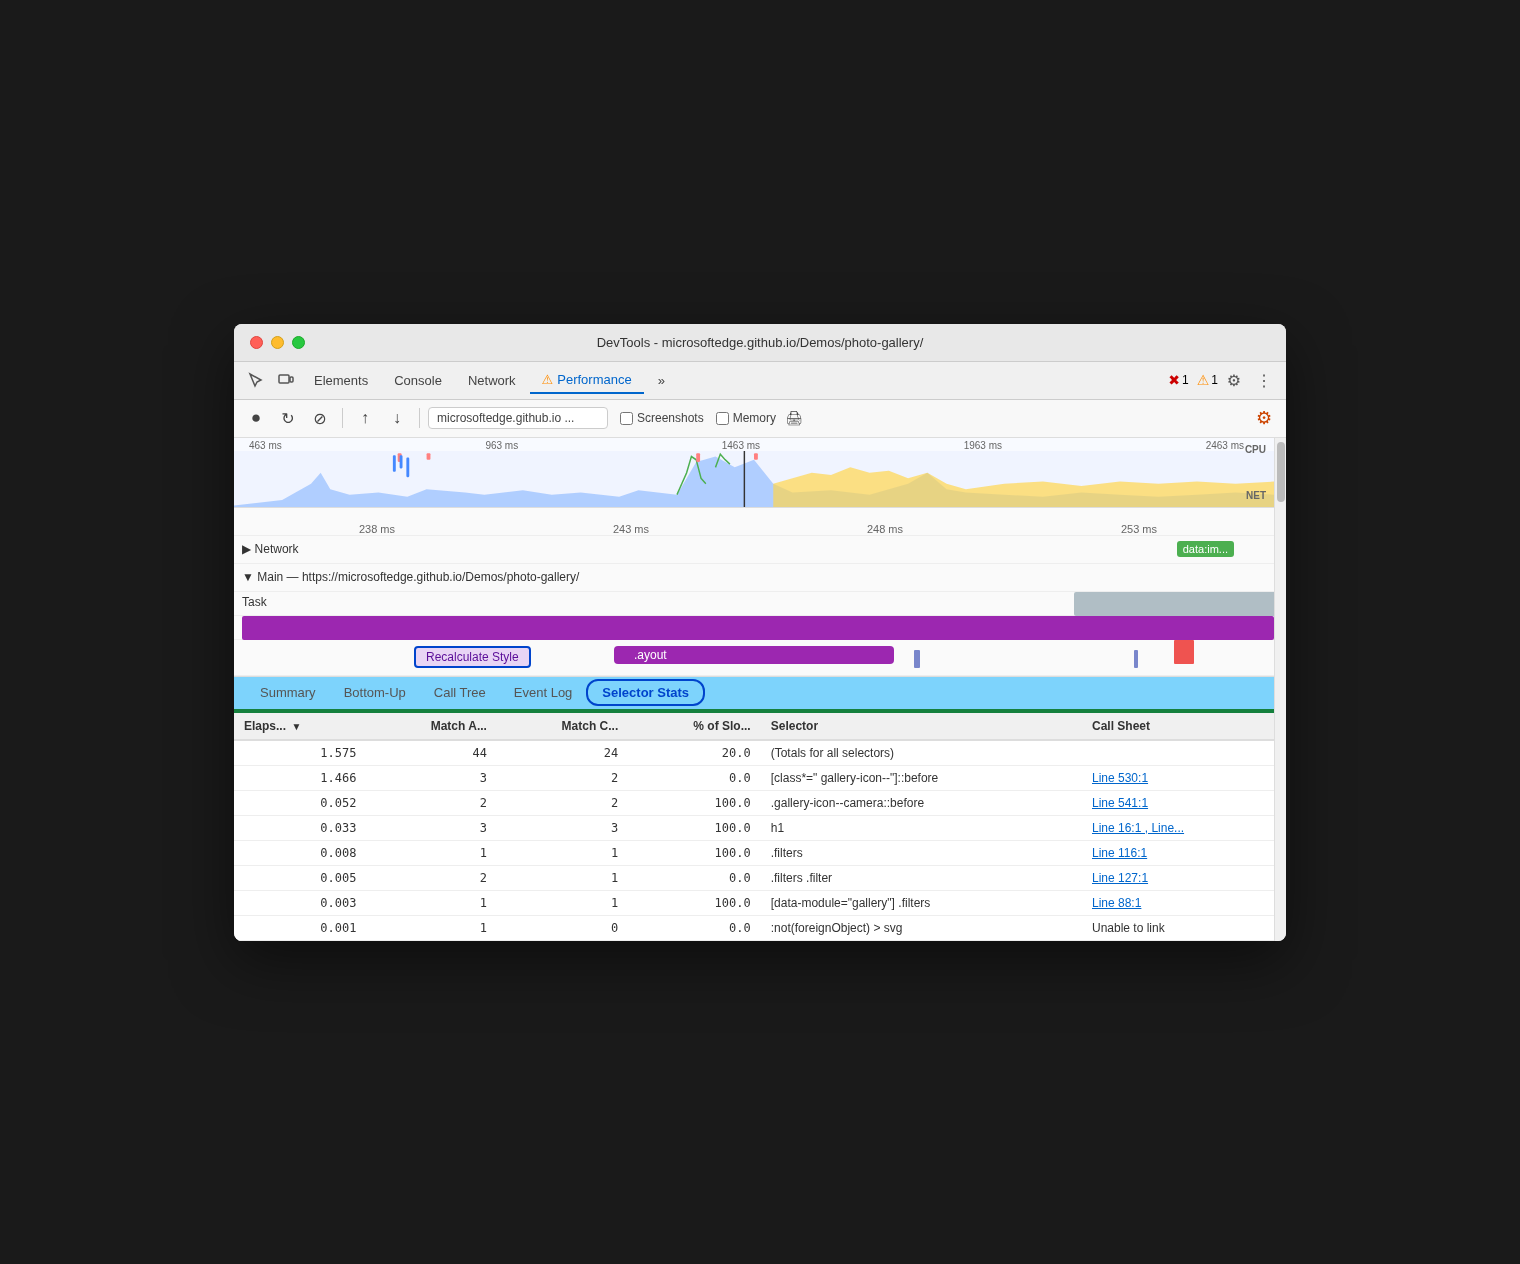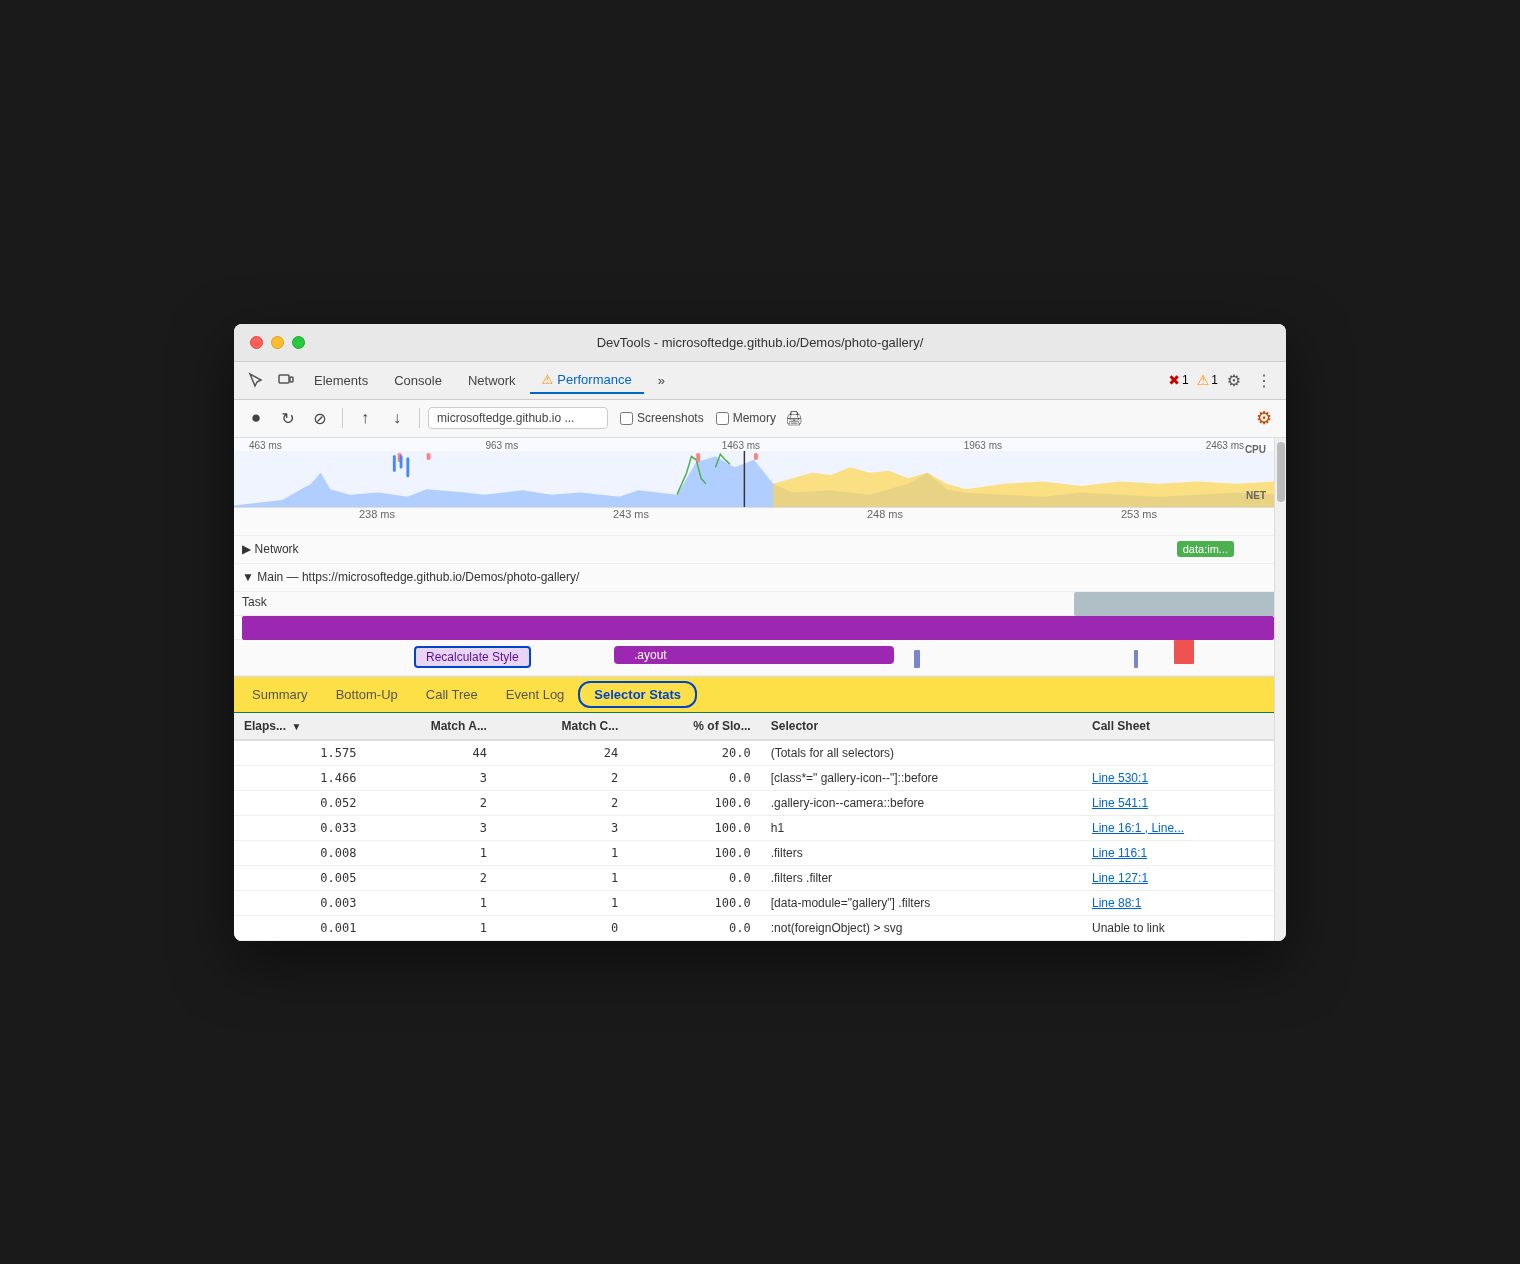--- a/index.html
+++ b/index.html
@@ -182,21 +182,21 @@
     .net-label {
       position: absolute;
       right: 8px;
       bottom: 6px;
       font-size: 10px;
       color: #666;
       font-weight: bold;
     }
     .ruler-row {
       display: flex;
-      align-items: flex-start;
+      align-items: flex-end;
       height: 28px;
       background: #fafafa;
       border-bottom: 1px solid #eee;
       padding: 0 8px;
     }
     .ruler-tick {
       flex: 1;
       text-align: center;
       font-size: 11px;
       color: #666;
@@ -256,23 +256,23 @@
       width: 280px;
     }
     
     .bottom-panel {
       background: white;
       border-top: 1px solid #ddd;
     }
     .bottom-tabs {
       display: flex;
       align-items: center;
-      padding: 0 4px;
-      border-bottom: 1px solid #15803d;
-      background: #fde047;
+      padding: 0 12px;
+      border-bottom: 4px solid #15803d;
+      background: #7dd3fc;
       height: 36px;
       gap: 0;
     }
     .bottom-tab {
       padding: 6px 14px;
       font-size: 13px;
       color: #555;
       cursor: pointer;
       border-radius: 4px;
     }

